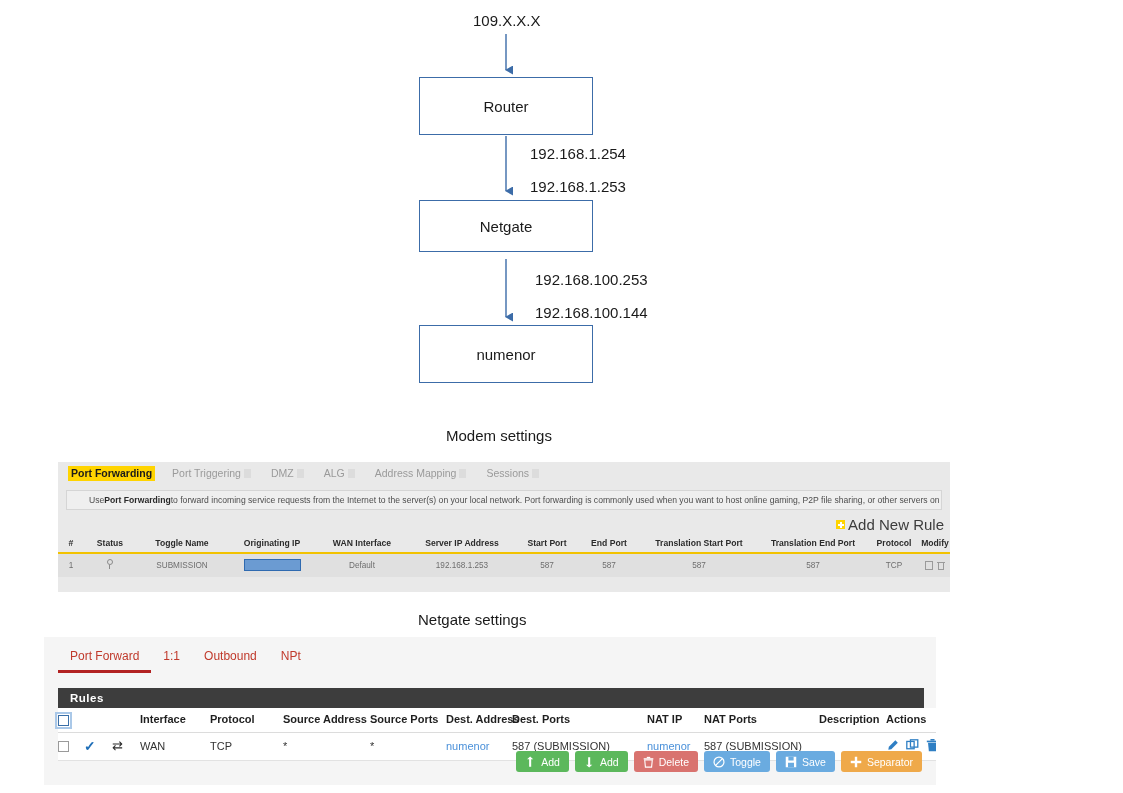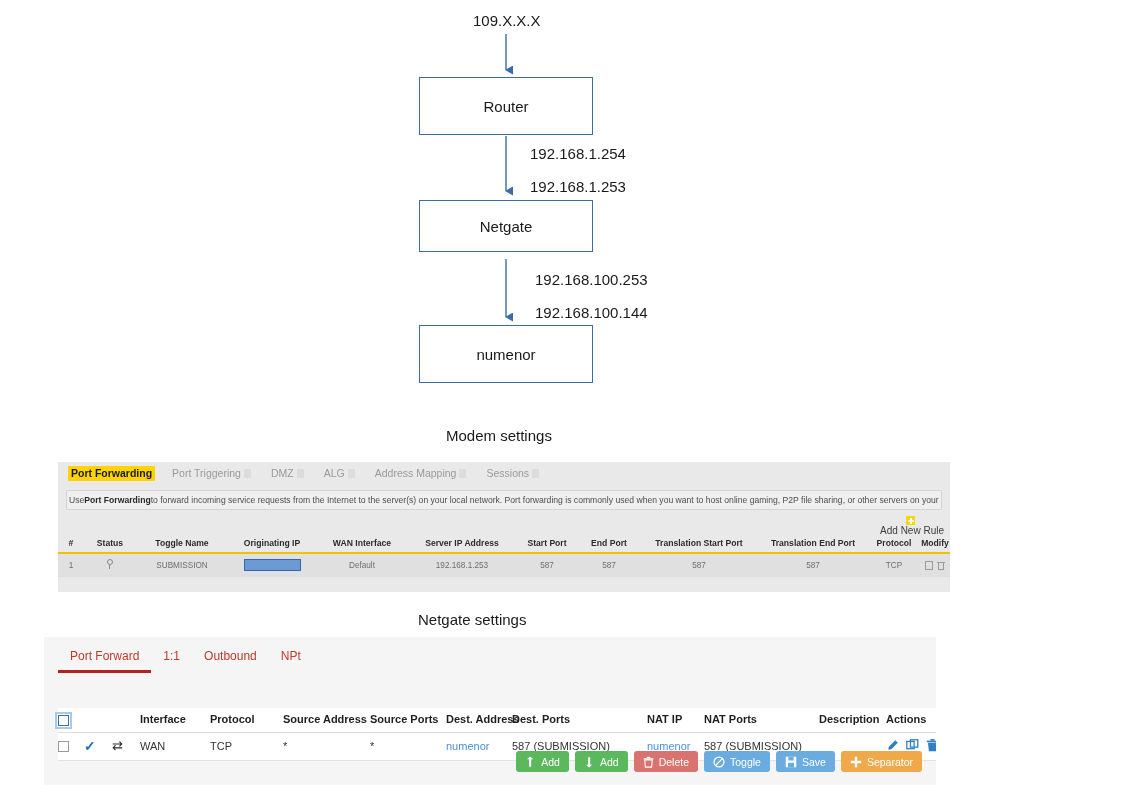--- a/index.html
+++ b/index.html
@@ -98,37 +98,36 @@
     position: absolute;
     left: 8px;
     top: 28px;
     right: 8px;
     height: 20px;
     background: #efefef;
     border: 1px solid #d5d5d5;
     box-sizing: border-box;
     display: flex;
     align-items: center;
-    padding-left: 2px;
+    padding-left: 22px;
     font-size: 8.6px;
     color: #4d4d4d;
     overflow: hidden;
     white-space: nowrap;
   }
   #modem-desc b { color: #2a2a2a; }
   #add-new-rule {
     position: absolute;
     right: 6px;
     top: 54px;
     display: flex;
     align-items: center;
-    font-size: 10px;
+    font-size: 15px;
     color: #3c3c3c;
     white-space: nowrap;
-    flex-direction: column;
   }
   .plus-badge {
     display: inline-block;
     width: 9px;
     height: 9px;
     background: #ffd400;
     position: relative;
     margin-right: 3px;
   }
   .plus-badge::before, .plus-badge::after {
@@ -485,20 +484,23 @@
       <span>1:1</span>
     </div>
     <div class="pf-tab">
       <span>Outbound</span>
     </div>
     <div class="pf-tab">
       <span>NPt</span>
     </div>
   </div>
 
+  <div id="pf-rules-bar">
+    <span>Rules</span>
+  </div>
 
   <table id="pf-table">
     <colgroup>
       <col style="width:26px">
         <col style="width:28px">
         <col style="width:28px">
       <col style="width:70px">
         <col style="width:73px">
         <col style="width:87px">
         <col style="width:76px">

